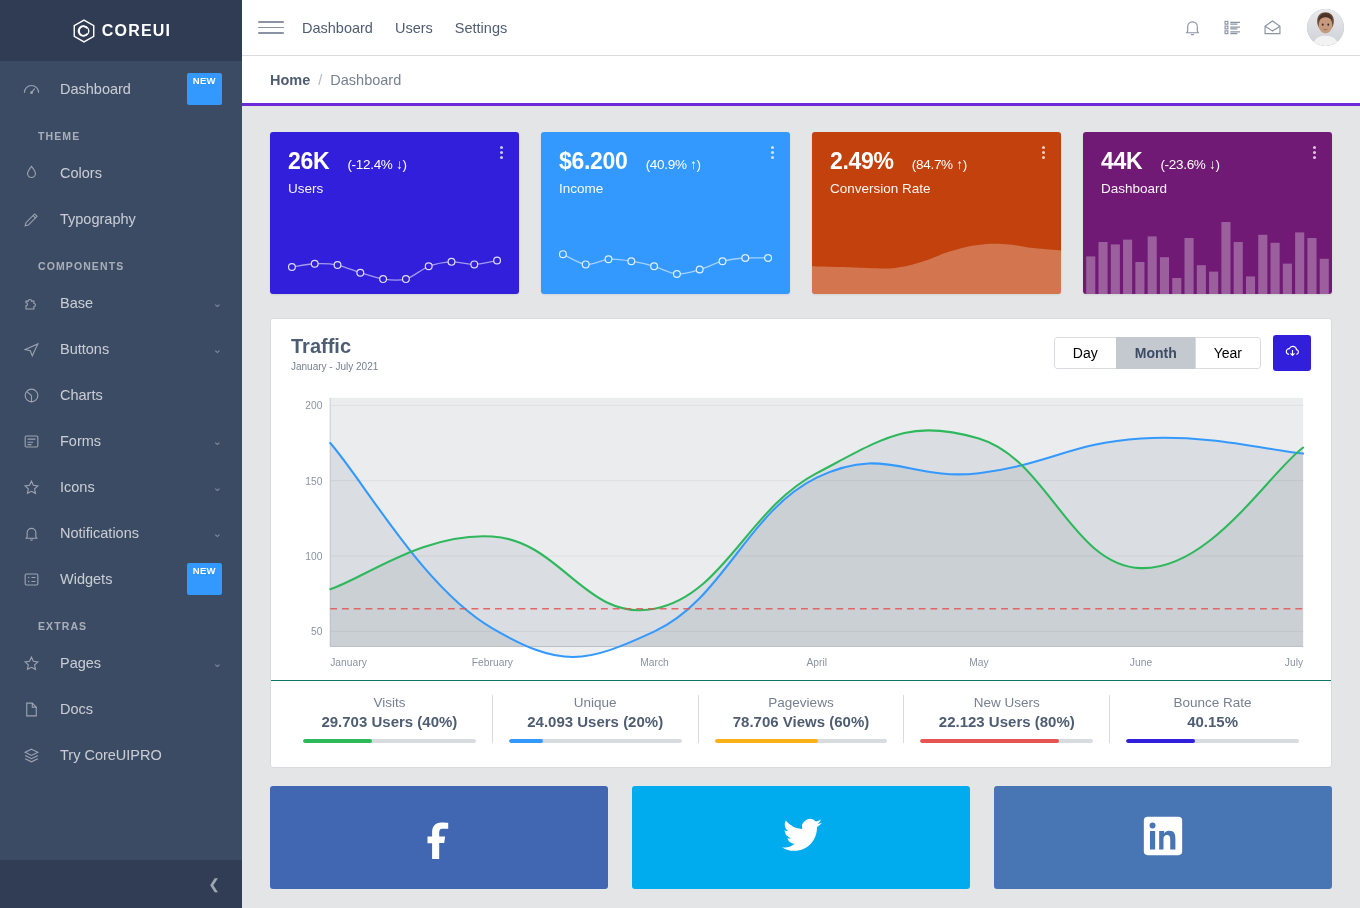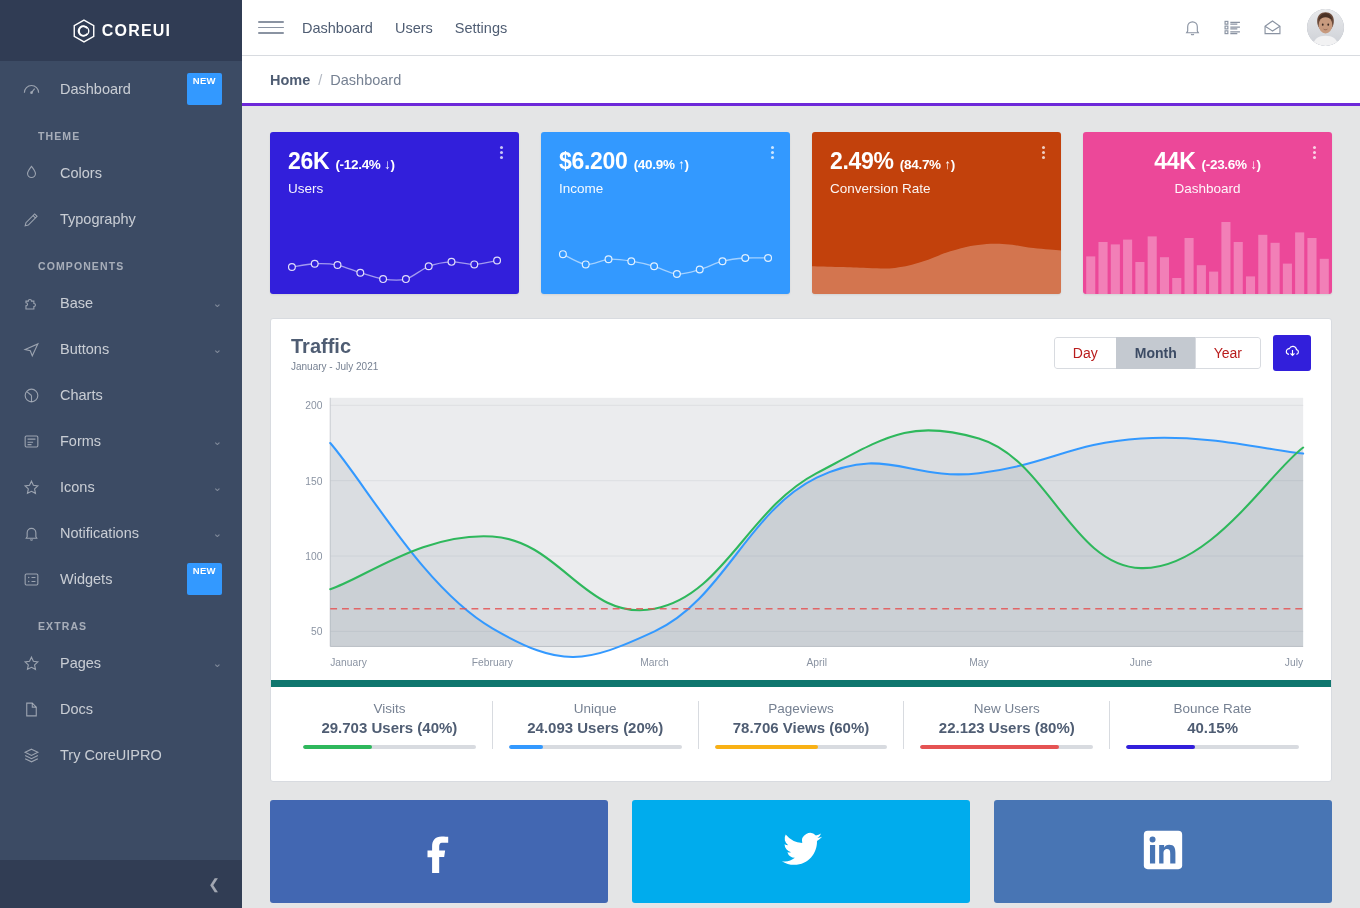--- a/index.html
+++ b/index.html
@@ -89,57 +89,57 @@
   .content { flex: 1 1 auto; padding: 26px 28px 0; overflow: hidden; }
 
   
   .stat-row { display: flex; gap: 22px; }
   .stat-card {
     flex: 1 1 0; height: 162px; border-radius: 3px; position: relative;
     overflow: hidden; color: #fff; box-shadow: 0 1px 2px rgba(0,0,0,0.08);
   }
   .stat-top { padding: 16px 18px 0; position: relative; z-index: 2; }
   .stat-value { font-size: 23px; font-weight: bold; letter-spacing: -0.3px; }
-  .stat-delta { font-size: 13.5px; font-weight: bold; }
+  .stat-delta { font-size: 13.5px; font-weight: normal; margin-left: 12px; }
   .stat-label { font-size: 13.5px; margin-top: 6px; opacity: 0.95; }
   .stat-dots {
     position: absolute; top: 14px; right: 16px; z-index: 3; cursor: pointer;
     display: flex; flex-direction: column; gap: 2px; align-items: center;
   }
   .stat-dots i { width: 3px; height: 3px; border-radius: 50%; background: rgba(255,255,255,0.75); display: block; }
   .stat-spark { position: absolute; left: 0; right: 0; bottom: 0; height: 86px; z-index: 1; }
   .stat-spark svg { width: 100%; height: 100%; display: block; }
 
   
   .traffic-card {
     margin-top: 24px; background: #fff; border: 1px solid #d8dbe0;
     border-radius: 3px; overflow: hidden;
   }
   .traffic-head { display: flex; padding: 16px 20px 8px; align-items: flex-start; }
   .traffic-title { font-size: 20px; color: #4f5d73; font-weight: bold; }
   .traffic-sub { font-size: 10px; color: #768192; margin-top: 3px; }
   .traffic-actions { margin-left: auto; display: flex; align-items: center; gap: 12px; }
   .btn-group { display: flex; border-radius: 3px; overflow: hidden; }
   .btn-g {
-    padding: 7px 18px; font-size: 14px; color: #b91c1c; background: #fff;
+    padding: 7px 18px; font-size: 14px; color: #000000; background: #fff;
     border: 1px solid #d8dbe0; cursor: pointer; margin-left: -1px;
   }
   .btn-g:first-child { margin-left: 0; border-radius: 3px 0 0 3px; }
   .btn-g:last-child { border-radius: 0 3px 3px 0; }
   .btn-g.active { background: #c4c9d0; color: #3c4b64; border-color: #c4c9d0; font-weight: bold; }
   .btn-dl {
     width: 38px; height: 36px; background: #321fdb; border-radius: 3px;
     display: flex; align-items: center; justify-content: center; cursor: pointer;
   }
   .btn-dl svg { width: 17px; height: 17px; color: #fff; }
   .chart-area { padding: 4px 20px 0; height: 300px; }
   .chart-area svg { width: 100%; height: 100%; display: block; }
 
   .traffic-foot {
-    display: flex; border-top: 7px solid #0f766e; padding: 14px 16px 32px;
+    display: flex; border-top: 1px solid #0f766e; padding: 14px 16px 24px;
   }
   .foot-col { flex: 1 1 0; text-align: center; padding: 0 16px; border-left: 1px solid #d8dbe0; }
   .foot-col:first-child { border-left: none; }
   .foot-title { font-size: 13.5px; color: #768192; }
   .foot-val { font-size: 15px; color: #4f5d73; font-weight: bold; margin-top: 3px; }
   .foot-bar { height: 4px; background: #d8dbe0; border-radius: 2px; margin-top: 9px; overflow: hidden; }
   .foot-bar > i { display: block; height: 100%; border-radius: 2px; }
 
   
   .social-row { display: flex; gap: 24px; margin-top: 18px; }
@@ -460,21 +460,21 @@
             </div>
             <div class="stat-label">Conversion Rate</div>
           </div>
           <div class="stat-spark">
               <svg viewBox="0 0 250 86" preserveAspectRatio="none">
                 <path d="M0,58.308 C5.555555555555556,58.46624 16.666666666666664,58.78272 27.77777777777778,59.099199999999996 C38.88888888888889,59.415679999999995 44.44444444444444,59.73216 55.55555555555556,59.8904 C66.66666666666667,60.04864 72.22222222222223,61.15632 83.33333333333334,59.8904 C94.44444444444446,58.62448 100,56.88384 111.11111111111111,53.5608 C122.22222222222223,50.23776 127.77777777777777,46.59823999999999 138.88888888888889,43.27519999999999 C150,39.95215999999999 155.55555555555557,38.36976 166.66666666666669,36.9456 C177.7777777777778,35.52144 183.33333333333334,35.52143999999999 194.44444444444446,36.154399999999995 C205.55555555555557,36.78736 211.11111111111111,38.844480000000004 222.22222222222223,40.110400000000006 C233.33333333333334,41.37632000000001 244.44444444444446,42.00928 250,42.483999999999995 L250,86 L0,86 Z" fill="rgba(255,255,255,0.28)" stroke="none"></path>
               </svg>
             </div>
         </div>
 
-        <div class="stat-card" id="card3" style="background: #ec4899; text-align: center;">
+        <div class="stat-card" id="card3" style="background: #701a75;">
           <div class="stat-dots">
               <i></i>
               <i></i>
               <i></i>
             </div>
           <div class="stat-top">
             <div class="stat-value">
               <span>44K</span>
               <span class="stat-delta">(-23.6% ↓)</span>
             </div>

